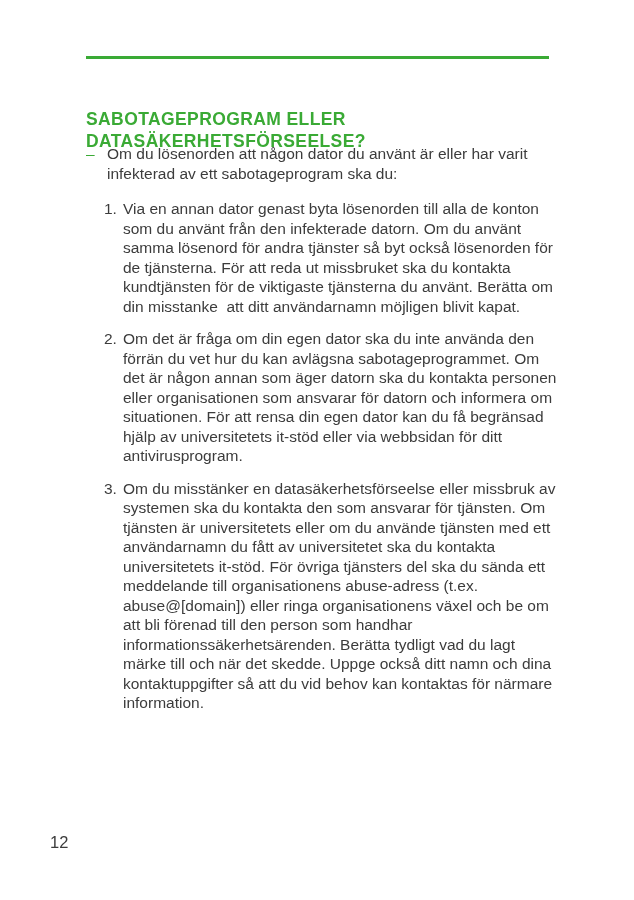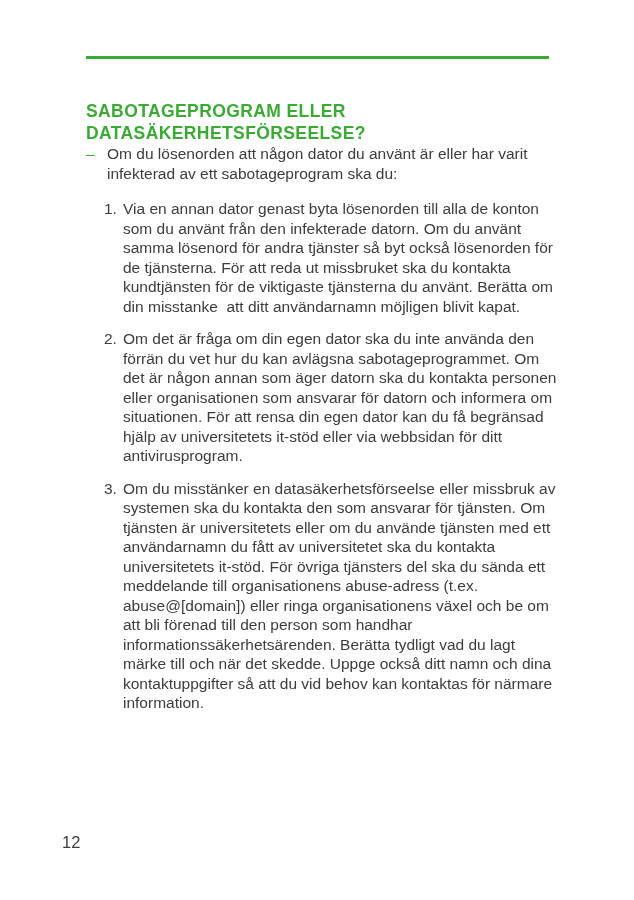--- a/index.html
+++ b/index.html
@@ -18,21 +18,21 @@
     left: 86px;
     top: 56px;
     width: 463px;
     height: 2.5px;
     background: var(--accent, #3aaa35);
   }
 
   .heading {
     position: absolute;
     left: 86px;
-    top: 100px;
+    top: 108px;
     width: 480px;
     font-size: 17.5px;
     line-height: 22px;
     font-weight: 700;
     letter-spacing: 0.4px;
     color: var(--accent, #3aaa35);
   }
   .heading span { display: block; }
 
   .intro {
@@ -61,21 +61,21 @@
     list-style: none;
     font-size: 15.5px;
     line-height: 19.5px;
   }
   .step { display: flex; margin-bottom: 13px; }
   .step .num { flex: 0 0 19px; }
   .step .stext { flex: 1; white-space: pre-wrap; }
 
   .pageno {
     position: absolute;
-    left: 62px;
+    left: 50px;
     top: 832px;
     font-size: 16.5px;
     line-height: 20px;
   }
 </style>
 </head>
 <body>
 
 <div class="page">
 

